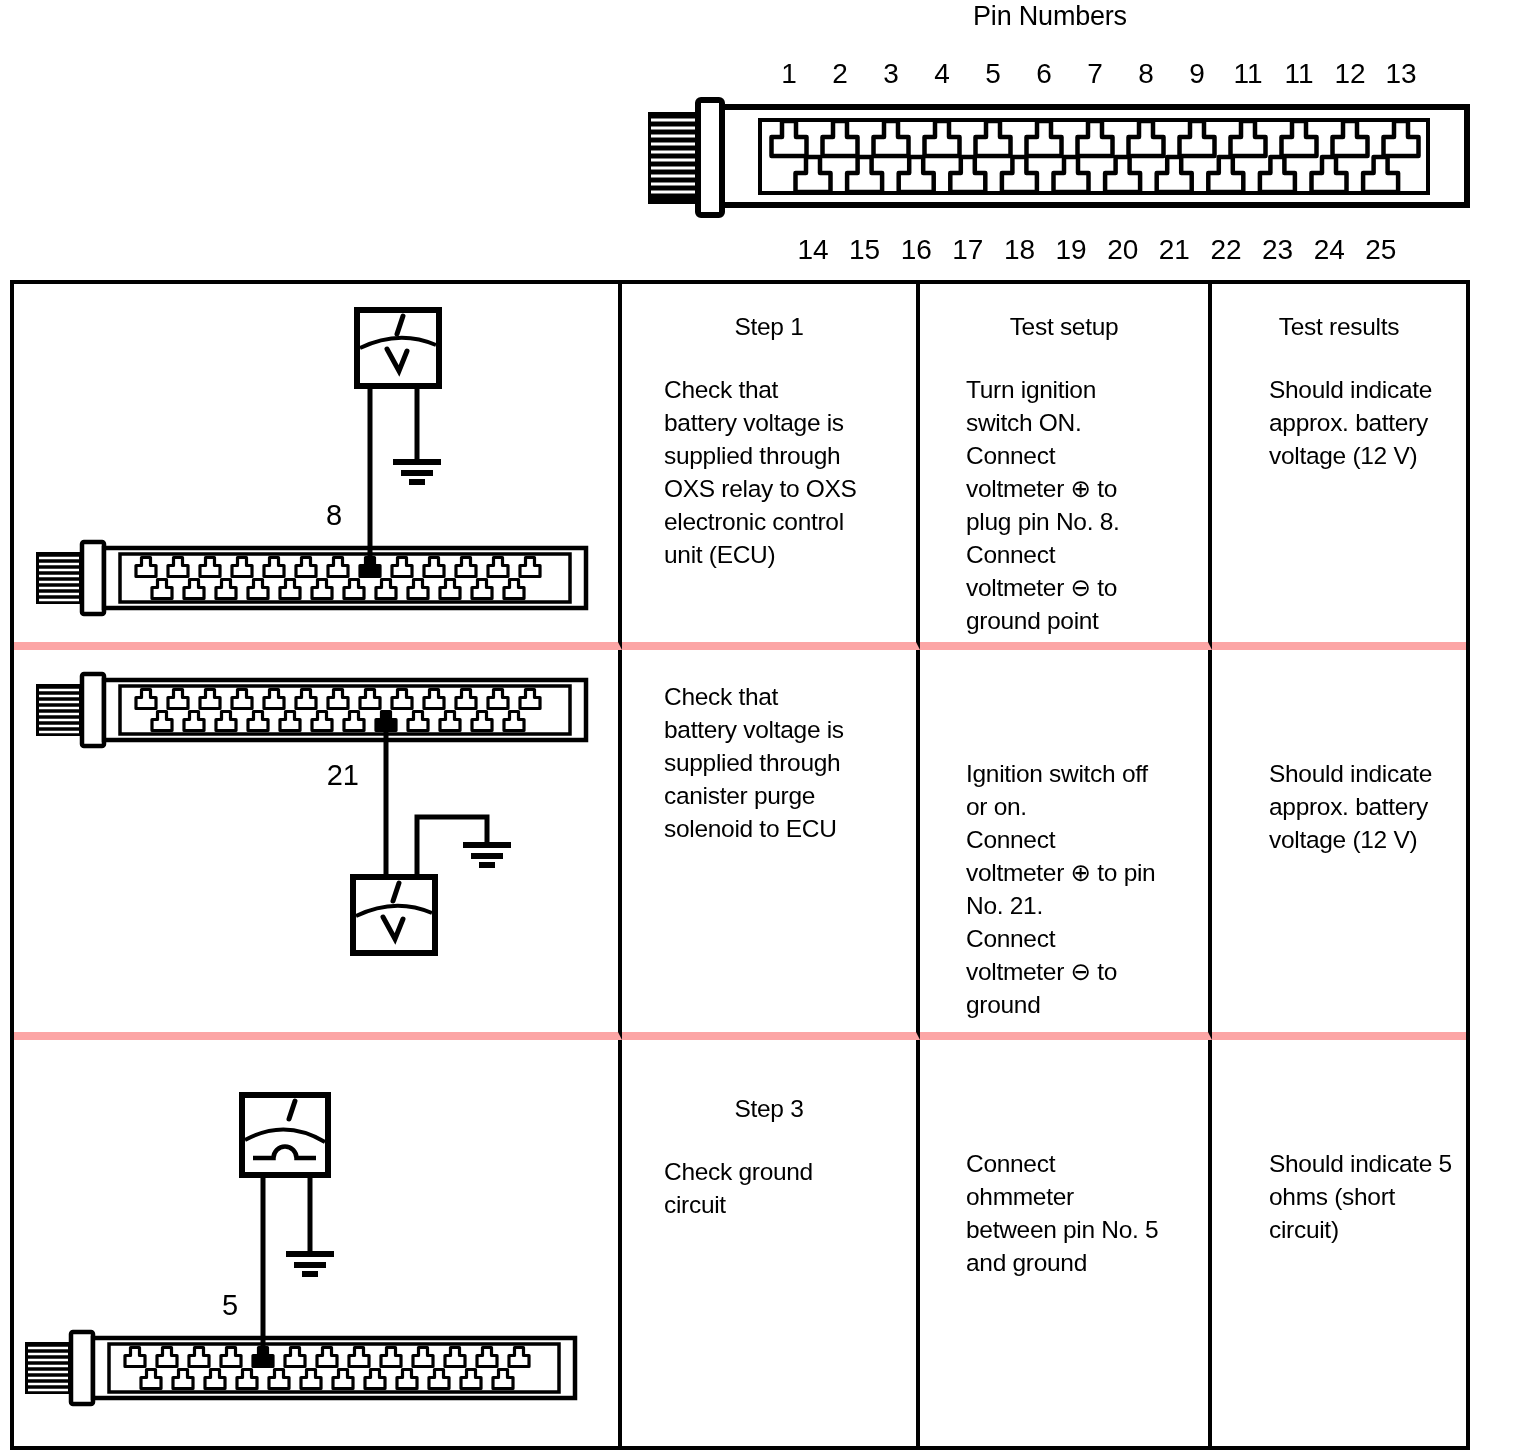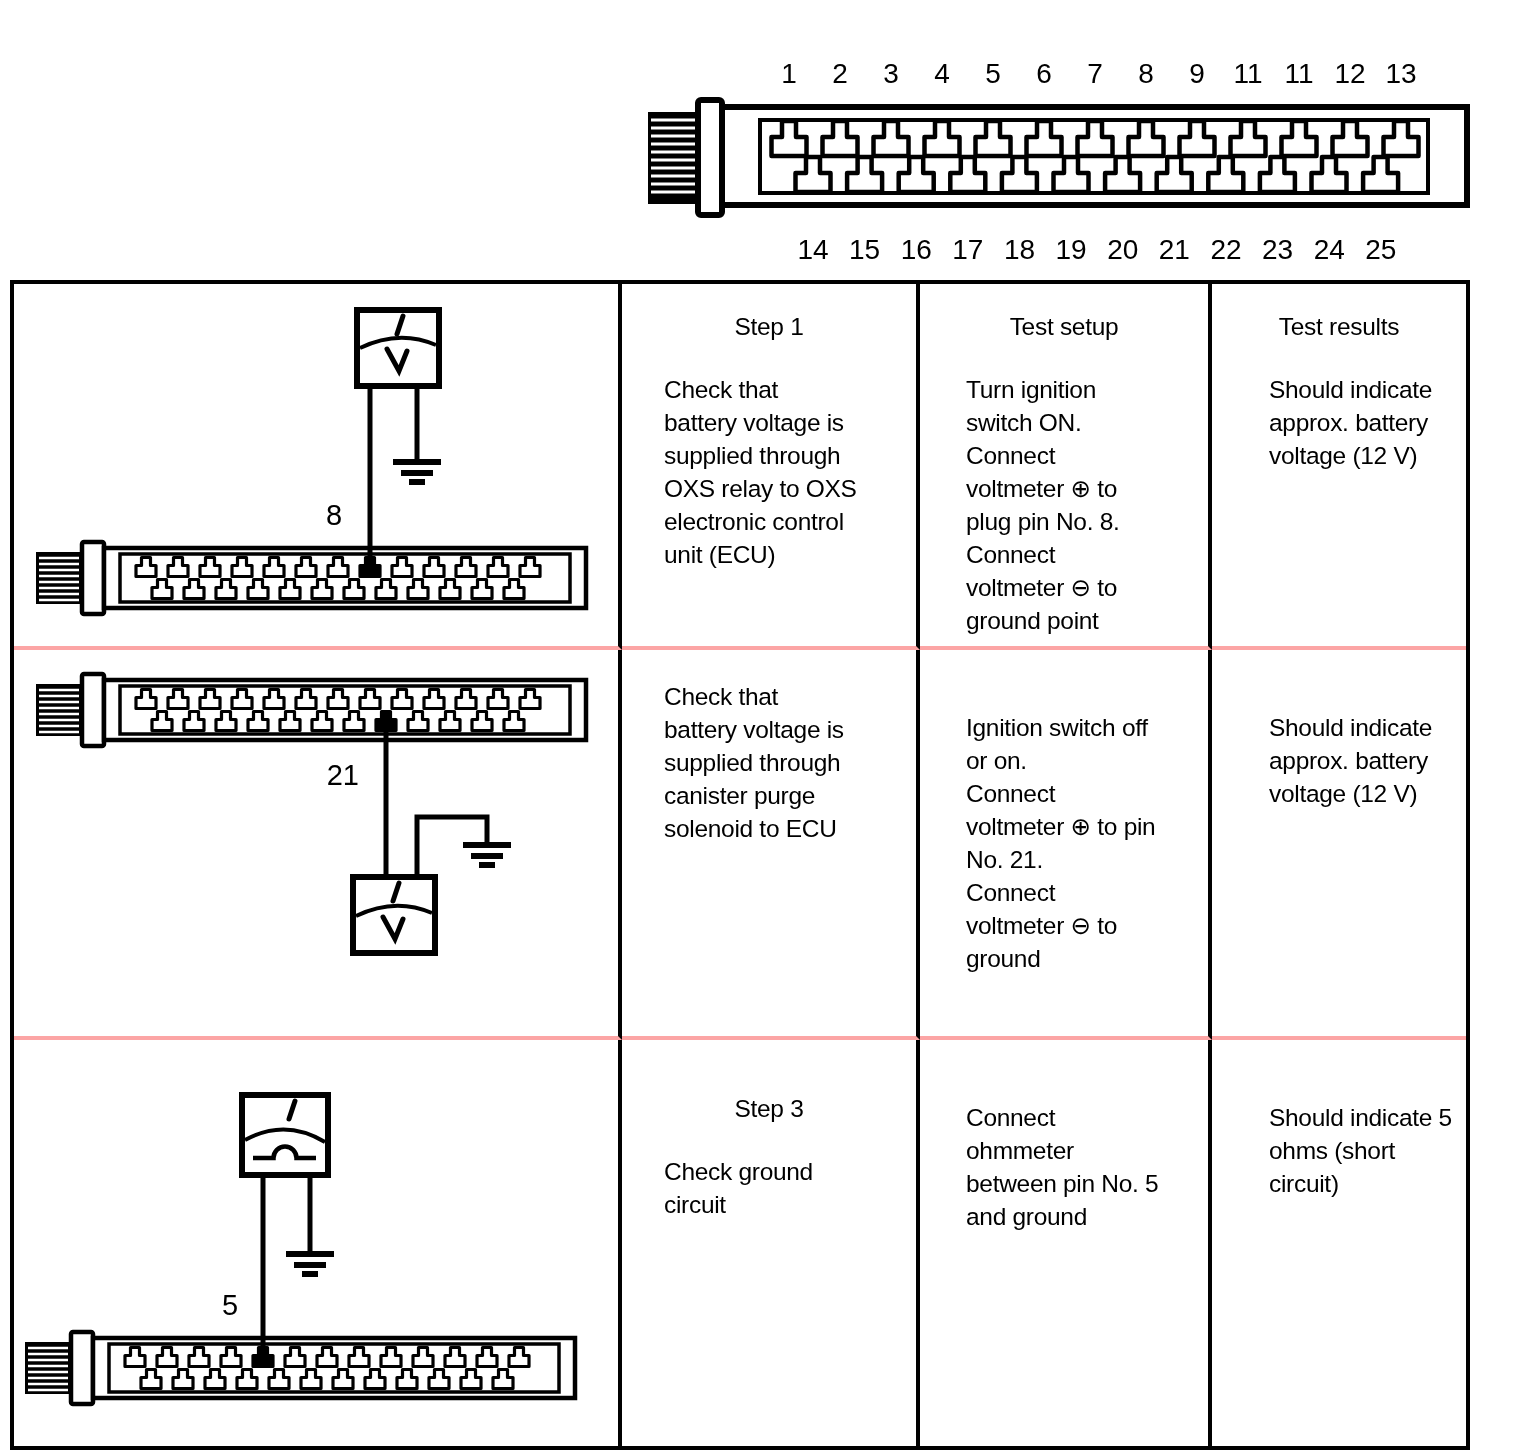--- a/index.html
+++ b/index.html
@@ -20,45 +20,46 @@
   .header-connector-svg { position:absolute; left:628px; top:88px; }
 
   
   .test-table {
     position:absolute; left:10px; top:280px; width:1460px; height:1170px;
     border:4px solid #000; box-sizing:border-box;
     display:grid;
     grid-template-columns:608px 298px 292px 254px;
     grid-template-rows:366px 390px 406px;
   }
-  .cell { border-right:4px solid #000; border-bottom:4px solid #fca5a5; box-sizing:border-box; overflow:hidden; }
+  .cell { border-right:4px solid #000; border-bottom:8px solid #fca5a5; box-sizing:border-box; overflow:hidden; }
   .cell.last-col { border-right:none; }
   .cell.last-row { border-bottom:none; }
   .diagram-cell svg { display:block; }
 
   .cell-h { text-align:center; font-size:24.5px; line-height:33px; letter-spacing:-0.3px; }
   .r1 .cell-h { padding-top:26px; }
   .r2 .cell-h { padding-top:38px; }
   .r3 .cell-h { padding-top:52px; }
   .cell-p {
     margin-top:30px; white-space:pre-line;
     font-size:24.5px; line-height:33px; letter-spacing:-0.3px;
   }
   .c2 .cell-p { padding-left:42px; padding-right:17px; }
   .c3 .cell-p { padding-left:46px; padding-right:8px; }
   .c4 .cell-p { padding-left:28px; padding-right:8px;margin-left:29px; }
-  .nh .cell-p { margin-top:0; padding-top:61px; }
+  .nh .cell-p { margin-top:0; padding-top:107px; }
 
   .pin-label-text { font-size:29px; font-family:"Liberation Sans","DejaVu Sans",sans-serif; fill:#000; }
 </style>
 </head>
 <body>
 
 <div class="page">
 
+  <div class="pin-title">Pin Numbers</div>
 
   <div class="pin-row pin-row-top">
       <span class="pin-num">1</span>
       <span class="pin-num">2</span>
       <span class="pin-num">3</span>
       <span class="pin-num">4</span>
       <span class="pin-num">5</span>
       <span class="pin-num">6</span>
       <span class="pin-num">7</span>
       <span class="pin-num">8</span>

